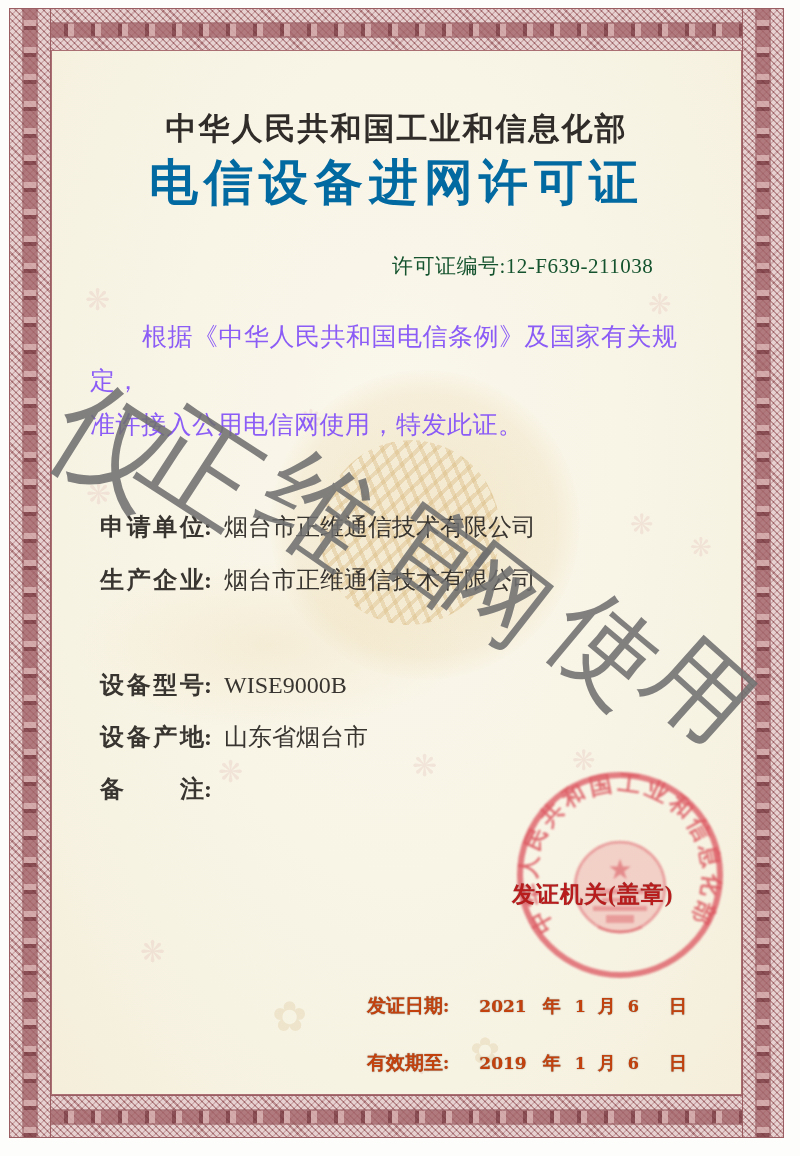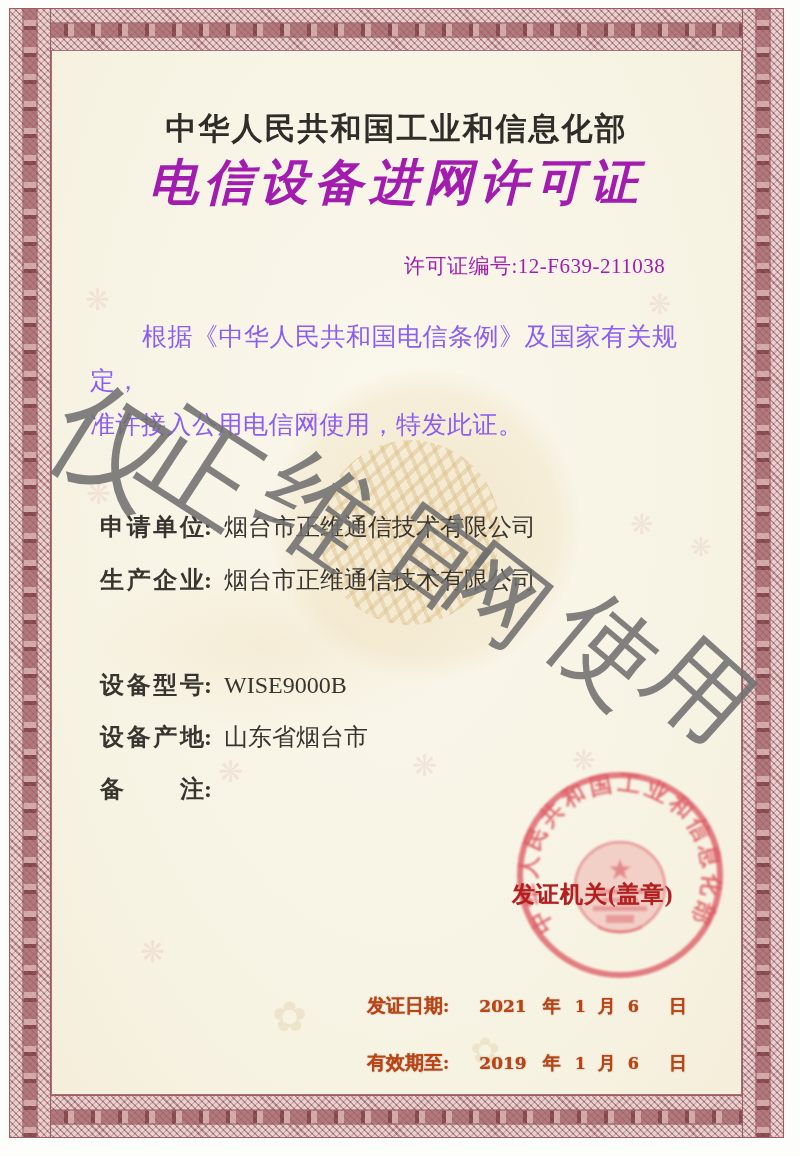--- a/index.html
+++ b/index.html
@@ -36,22 +36,22 @@
       repeating-linear-gradient(55deg, rgba(214,180,120,.35) 0 4px, rgba(248,244,229,0) 4px 12px),
       repeating-linear-gradient(-55deg, rgba(214,180,120,.35) 0 4px, rgba(248,244,229,0) 4px 12px);
     pointer-events:none; }
   .blob { position:absolute; left:70px; top:560px; width:400px; height:170px; border-radius:50%;
     background:radial-gradient(ellipse, rgba(236,216,172,.30) 0%, rgba(236,216,172,0) 70%); pointer-events:none; }
 
   
   .authority { position:absolute; left:51px; width:691px; top:108px; text-align:center;
     font-size:31px; font-weight:700; letter-spacing:2px; color:#2f2c29; }
   .main-title { position:absolute; left:51px; width:691px; top:150px; text-align:center;
-    font-size:49px; font-weight:700; letter-spacing:6px; color:#a21caf;font-style:italic; }
-  .license-line { position:absolute; left:404px; top:252px; font-size:21px; color:#a21caf; letter-spacing:.5px; }
+    font-size:49px; font-weight:700; letter-spacing:6px; color:#0369a1; }
+  .license-line { position:absolute; left:392px; top:252px; font-size:21px; color:#14532d; letter-spacing:.5px; }
   .body-par { position:absolute; left:90px; top:315px; width:626px; font-size:25px; line-height:44px;
     color:#8b5cf6; letter-spacing:.5px; }
   .body-par .line-first { text-indent:52px; }
 
   .field-row { position:absolute; left:100px; font-size:24px; color:#383430; white-space:nowrap; }
   .f-label { display:inline-block; width:104px; text-align:justify; text-align-last:justify; font-weight:600; }
   .f-colon { font-weight:600; }
   .f-value { margin-left:12px; }
 
   .issuer { position:absolute; left:512px; top:879px; font-size:23px; font-weight:700; color:#b91c1c;

